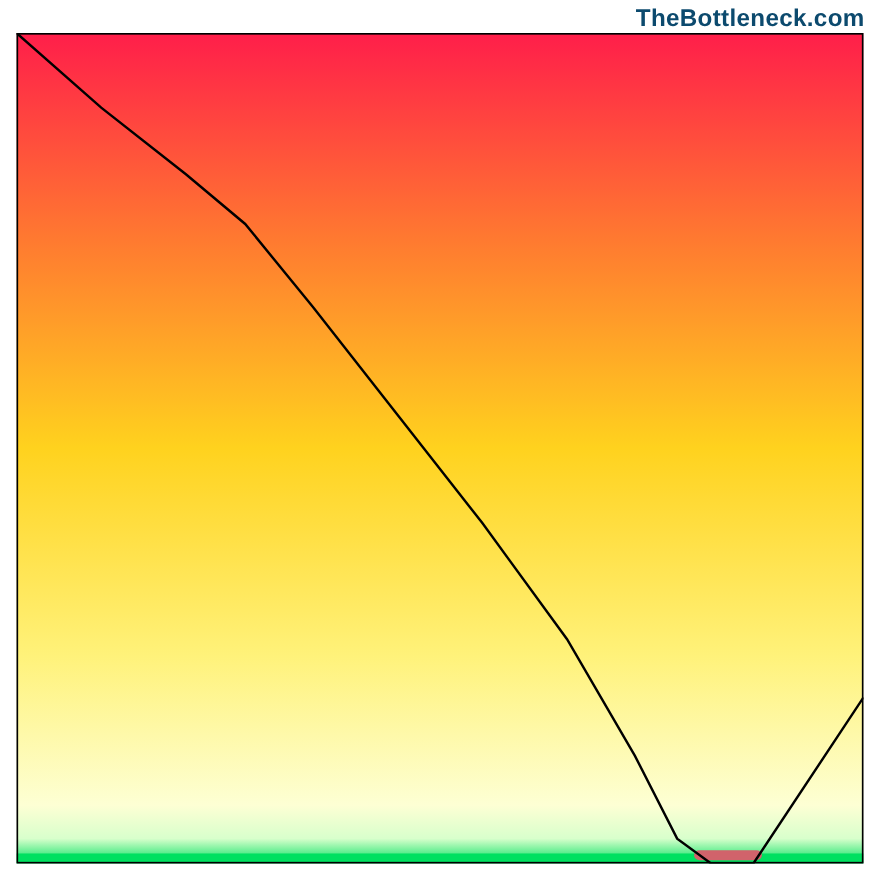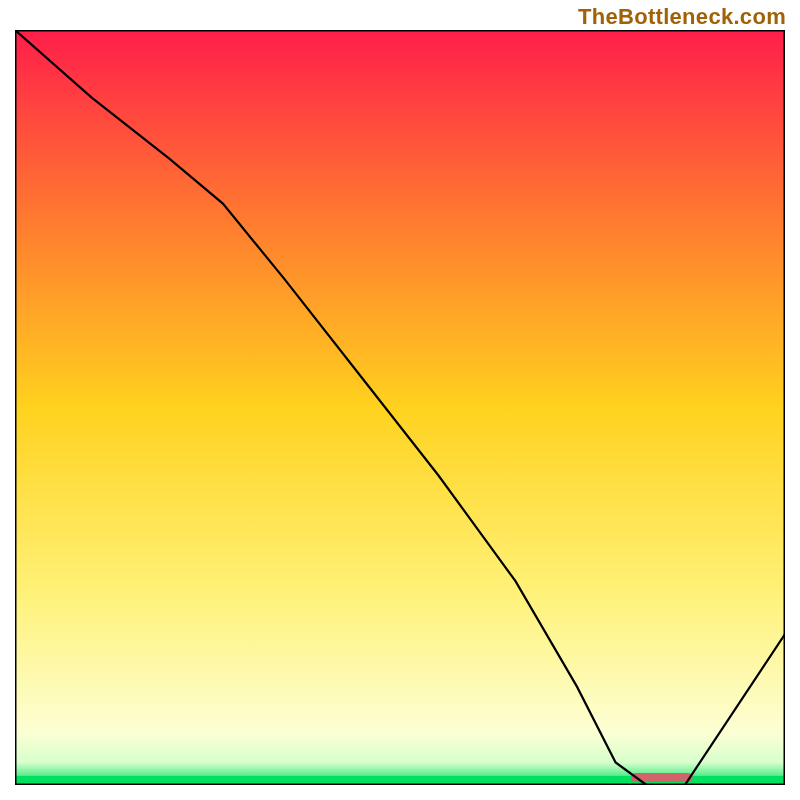--- a/index.html
+++ b/index.html
@@ -14,21 +14,21 @@
     position: relative;
     width: 800px;
     height: 800px;
   }
   .watermark {
     position: absolute;
     top: 4px;
     right: 14px;
     font-size: 22px;
     font-weight: 600;
-    color: #a16207;
+    color: #0c4a6e;
     letter-spacing: 0.3px;
   }
   .plot {
     position: absolute;
     left: 15px;
     top: 30px;
     width: 770px;
     height: 755px;
   }
   svg { display: block; }

